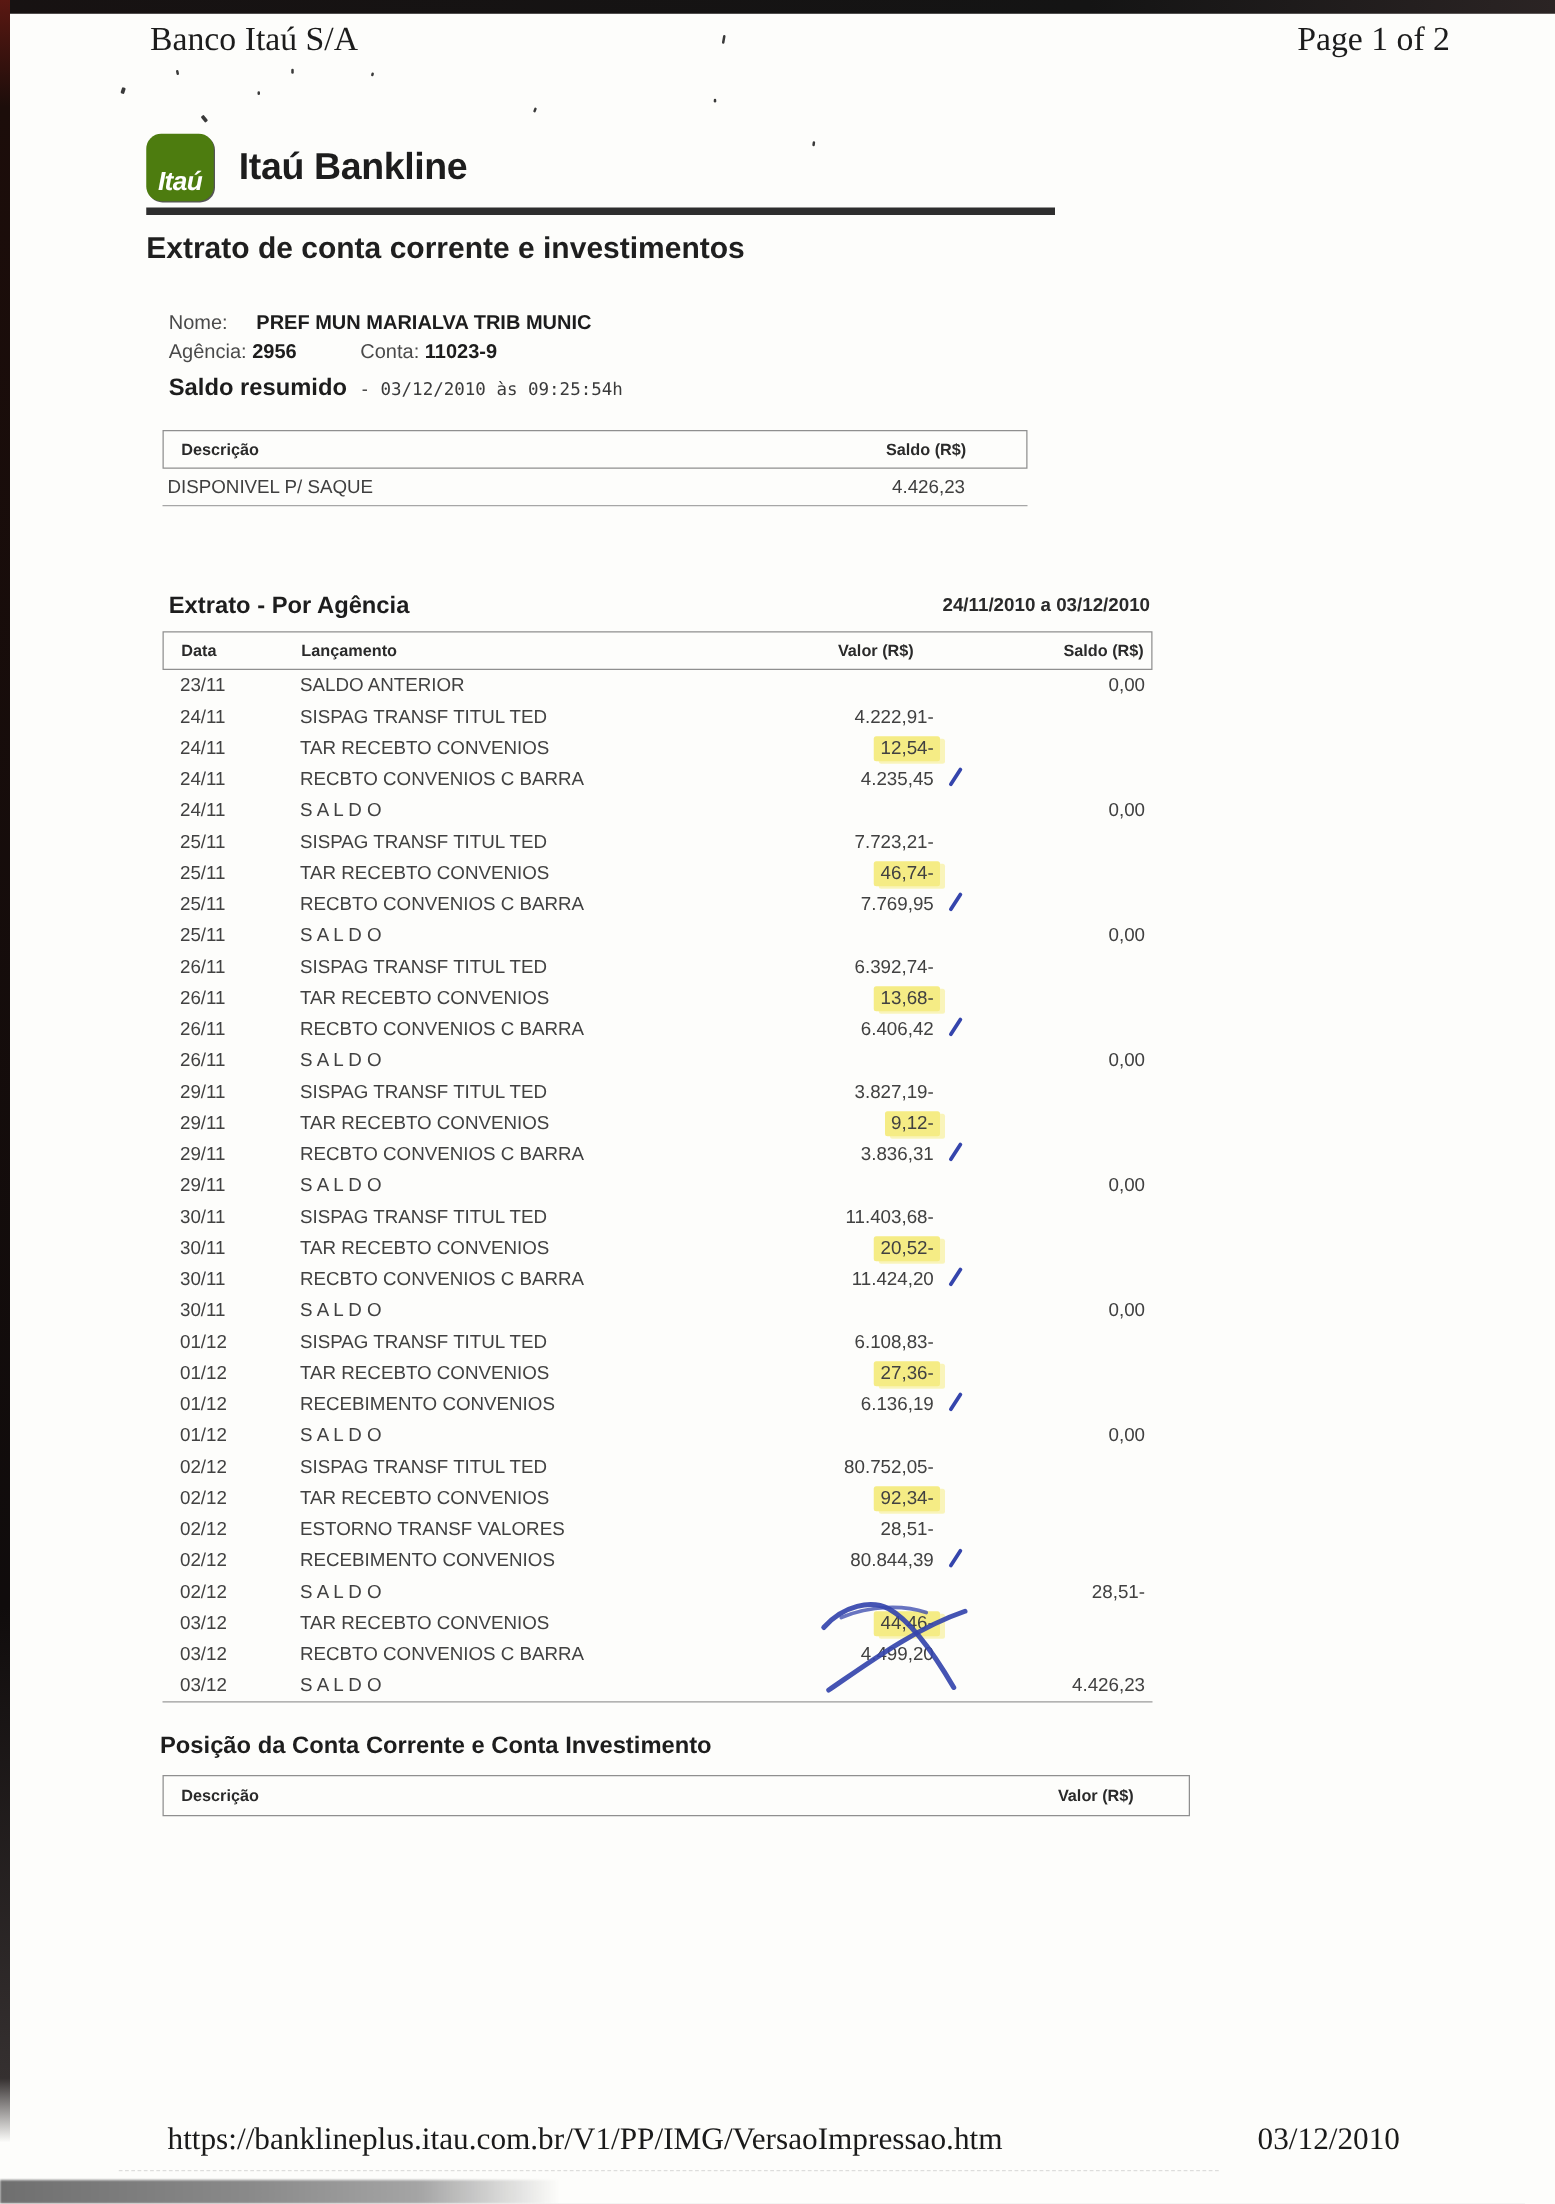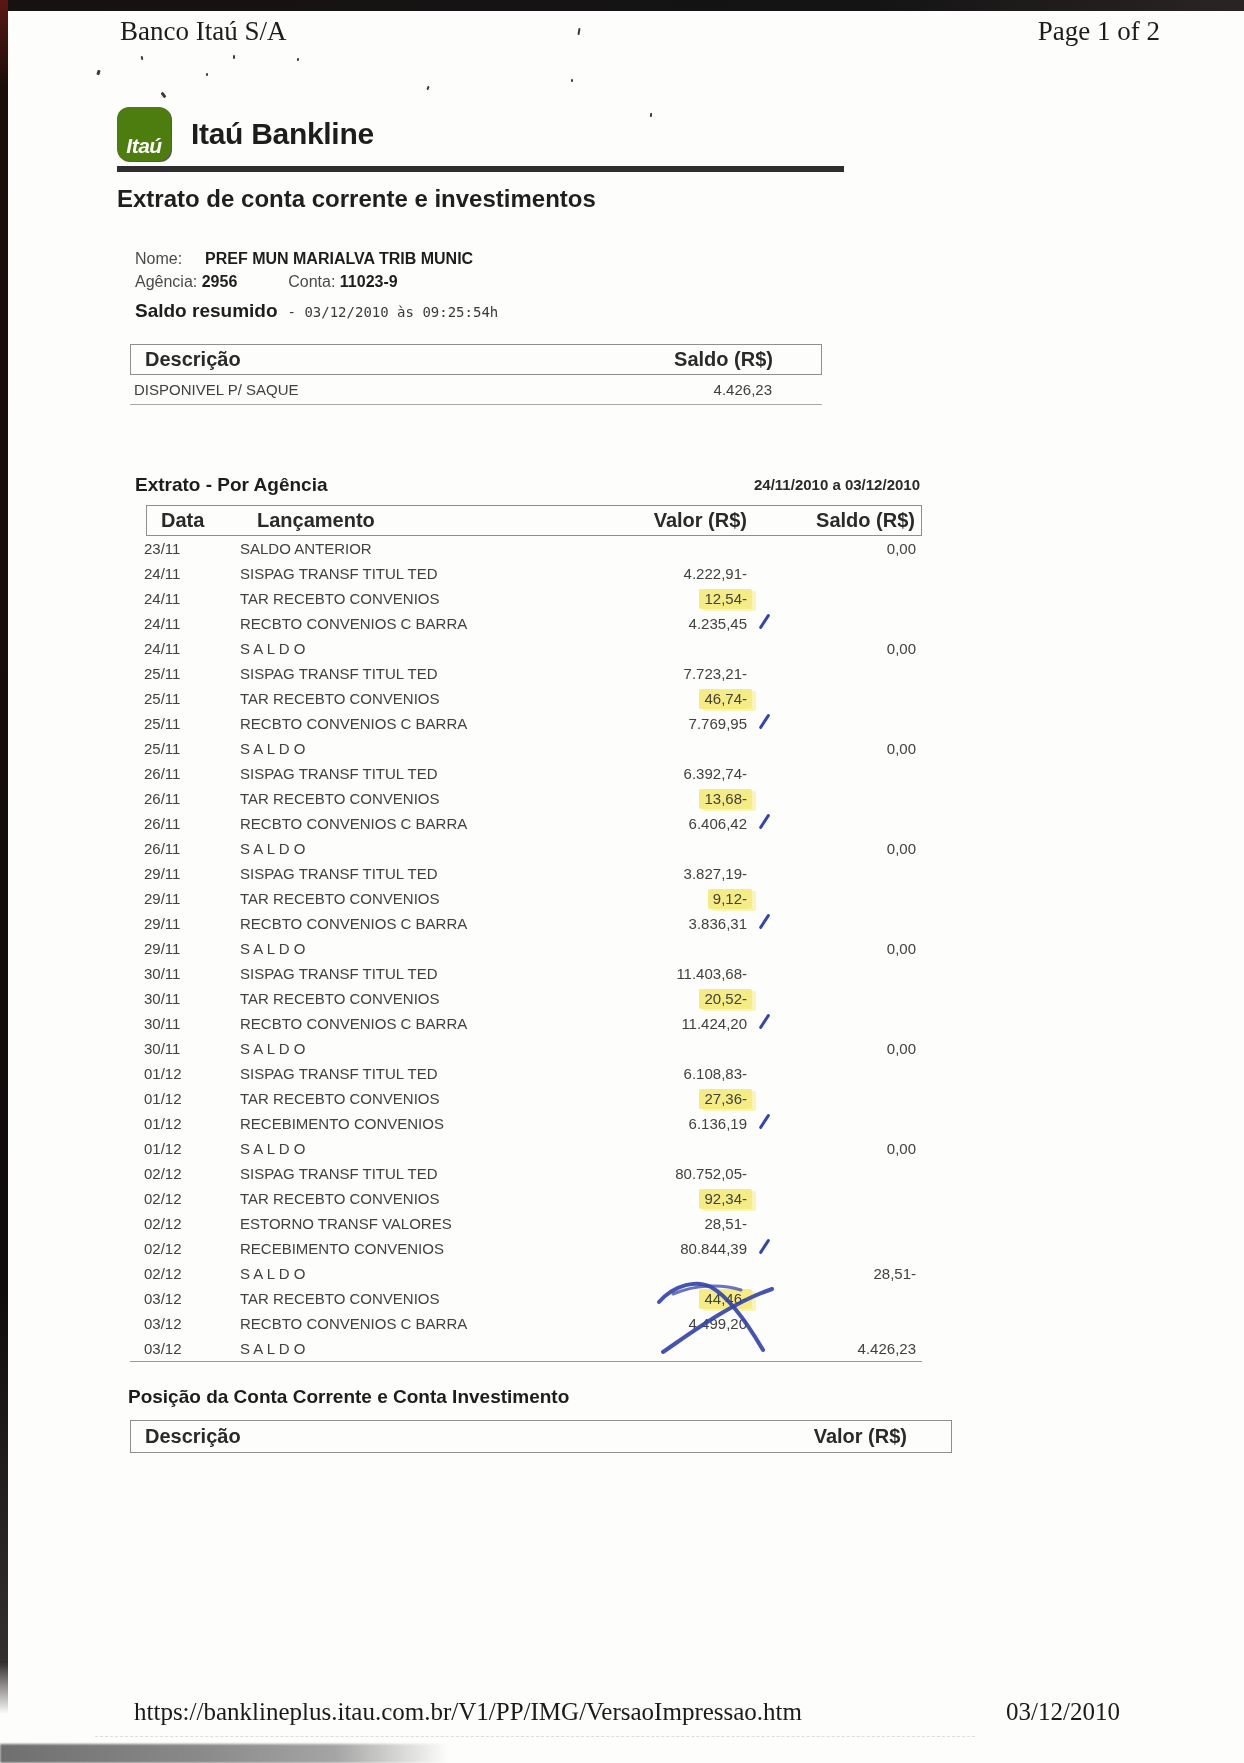--- a/index.html
+++ b/index.html
@@ -35,33 +35,33 @@
   
   .account{position:absolute;left:135px;top:247px;font-size:16px;line-height:23px;color:#4a4a4a;}
   .account b{color:#1d1d1d;}
   .account .gap{display:inline-block;width:42px;}
   
   .sec-title{position:absolute;font-size:19px;font-weight:bold;color:#1d1d1d;}
   .ts{font-family:"DejaVu Sans Mono",monospace;font-weight:normal;font-size:14px;color:#3a3a3a;margin-left:10px;}
   .period{position:absolute;right:324px;top:476px;font-size:15px;font-weight:bold;color:#2a2a2a;}
   
   .thead{display:flex;align-items:center;border:1px solid #8f8f8f;background:#fdfdfb;
-    font-size:20px;font-weight:bold;color:#2a2a2a;box-sizing:border-box;}
+    font-size:13px;font-weight:bold;color:#2a2a2a;box-sizing:border-box;}
   .cell{box-sizing:border-box;white-space:nowrap;}
   
   .t1{position:absolute;left:130px;top:344px;width:692px;}
   .t1 .thead{height:31px;}
   .t1 .h-desc{flex:1;padding-left:14px;}
   .t1 .h-saldo{flex:0 0 260px;text-align:right;padding-right:48px;}
   .t1 .trow{display:flex;align-items:center;height:29px;border-bottom:1px solid #a6a6a6;font-size:15px;color:#3f3f3f;}
   .t1 .c-desc{flex:1;padding-left:4px;}
   .t1 .c-saldo{flex:0 0 260px;text-align:right;padding-right:50px;}
   
   .t2{position:absolute;left:130px;top:505px;width:792px;}
-  .t2 .thead{height:31px;margin-left:16px;}
+  .t2 .thead{height:31px;}
   .t2 .c-data{flex:0 0 110px;padding-left:14px;}
   .t2 .c-lanc{flex:0 0 285px;}
   .t2 .c-valor{flex:0 0 222px;text-align:right;}
   .t2 .thead .c-valor{padding-right:17px;}
   .t2 .c-saldo{flex:1;text-align:right;padding-right:6px;}
   .t2 .tbody{border-bottom:1px solid #9a9a9a;}
   .t2 .trow{display:flex;align-items:center;height:25px;font-size:15px;color:#414141;}
   .val{position:relative;display:inline-block;line-height:19px;}
   .val.highlight{background:#f5ec85;border-radius:2px;padding:0 5px 1px;margin-right:-5px;
     box-shadow:4px 2px 0 0 rgba(245,236,133,.55);}

